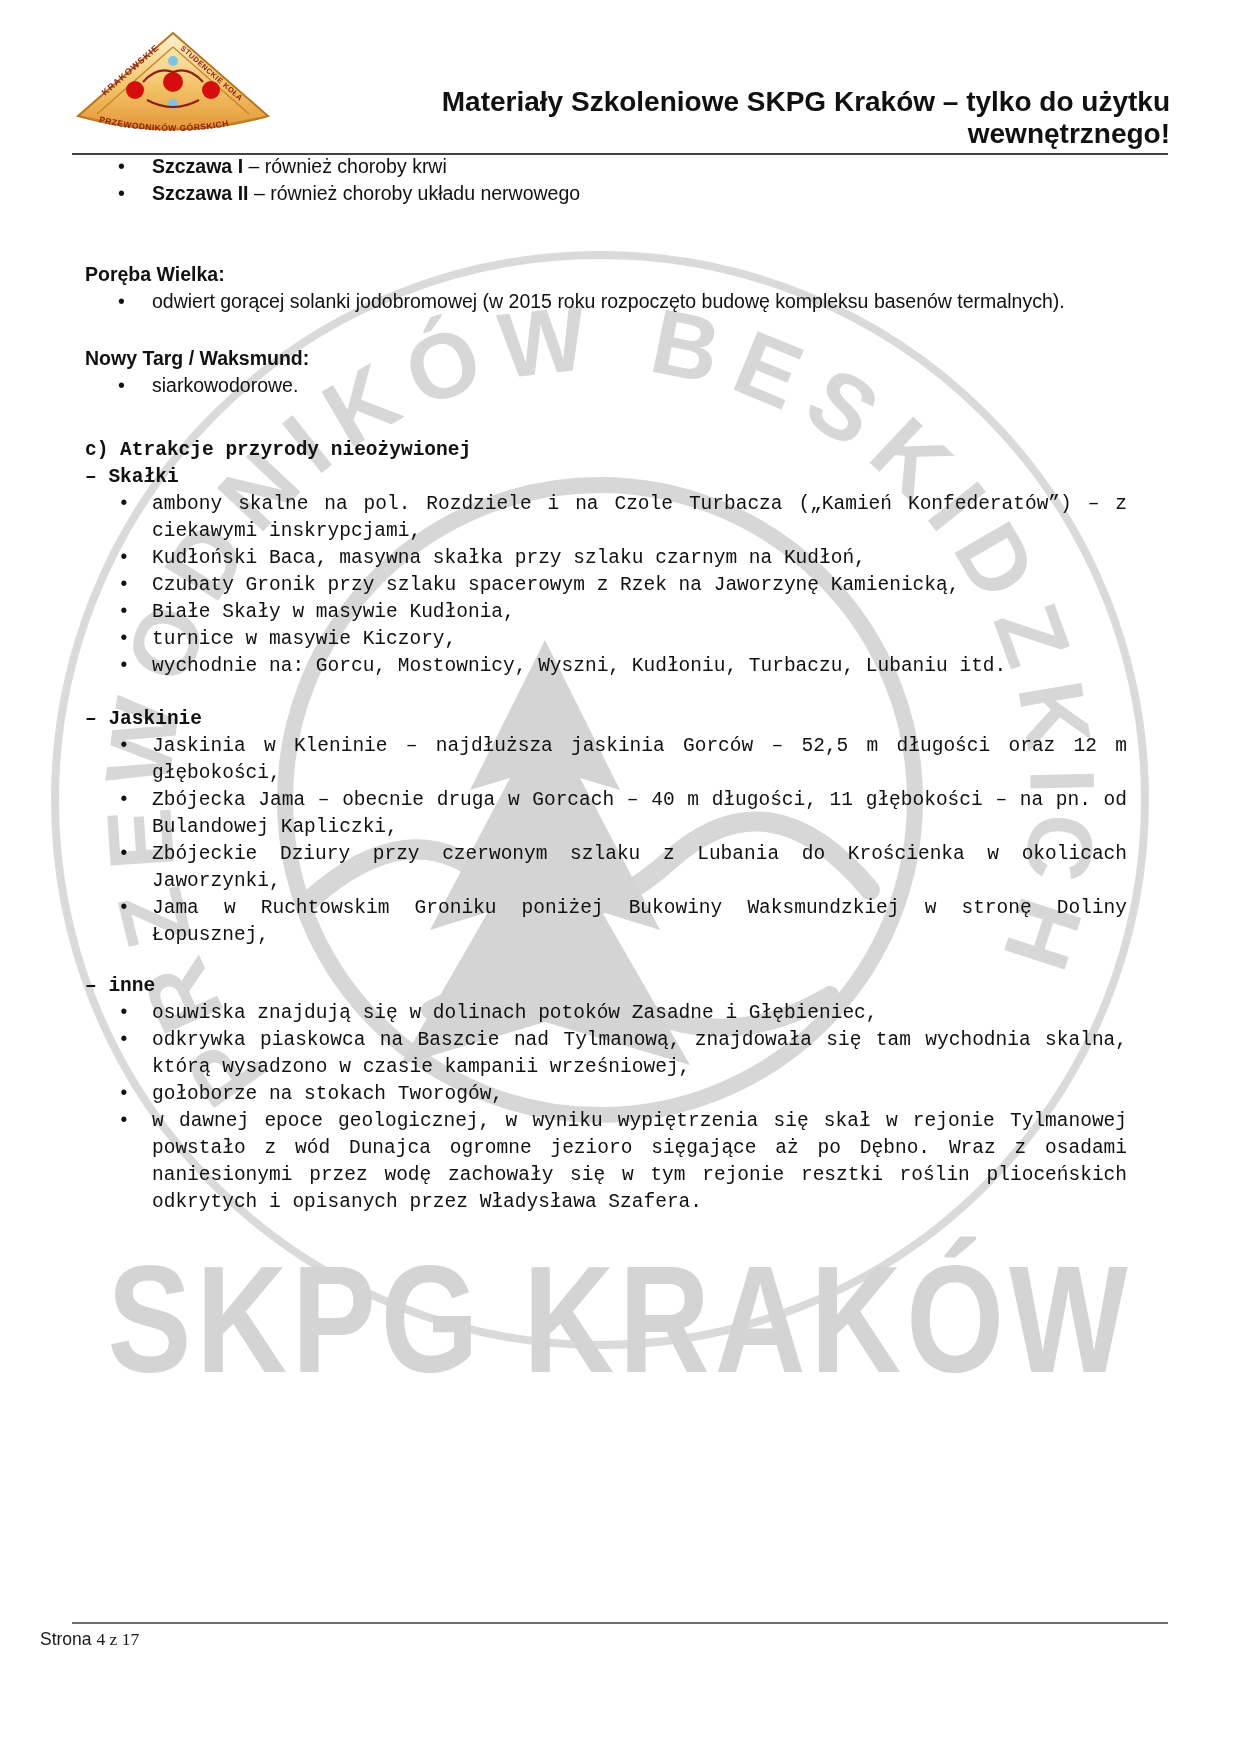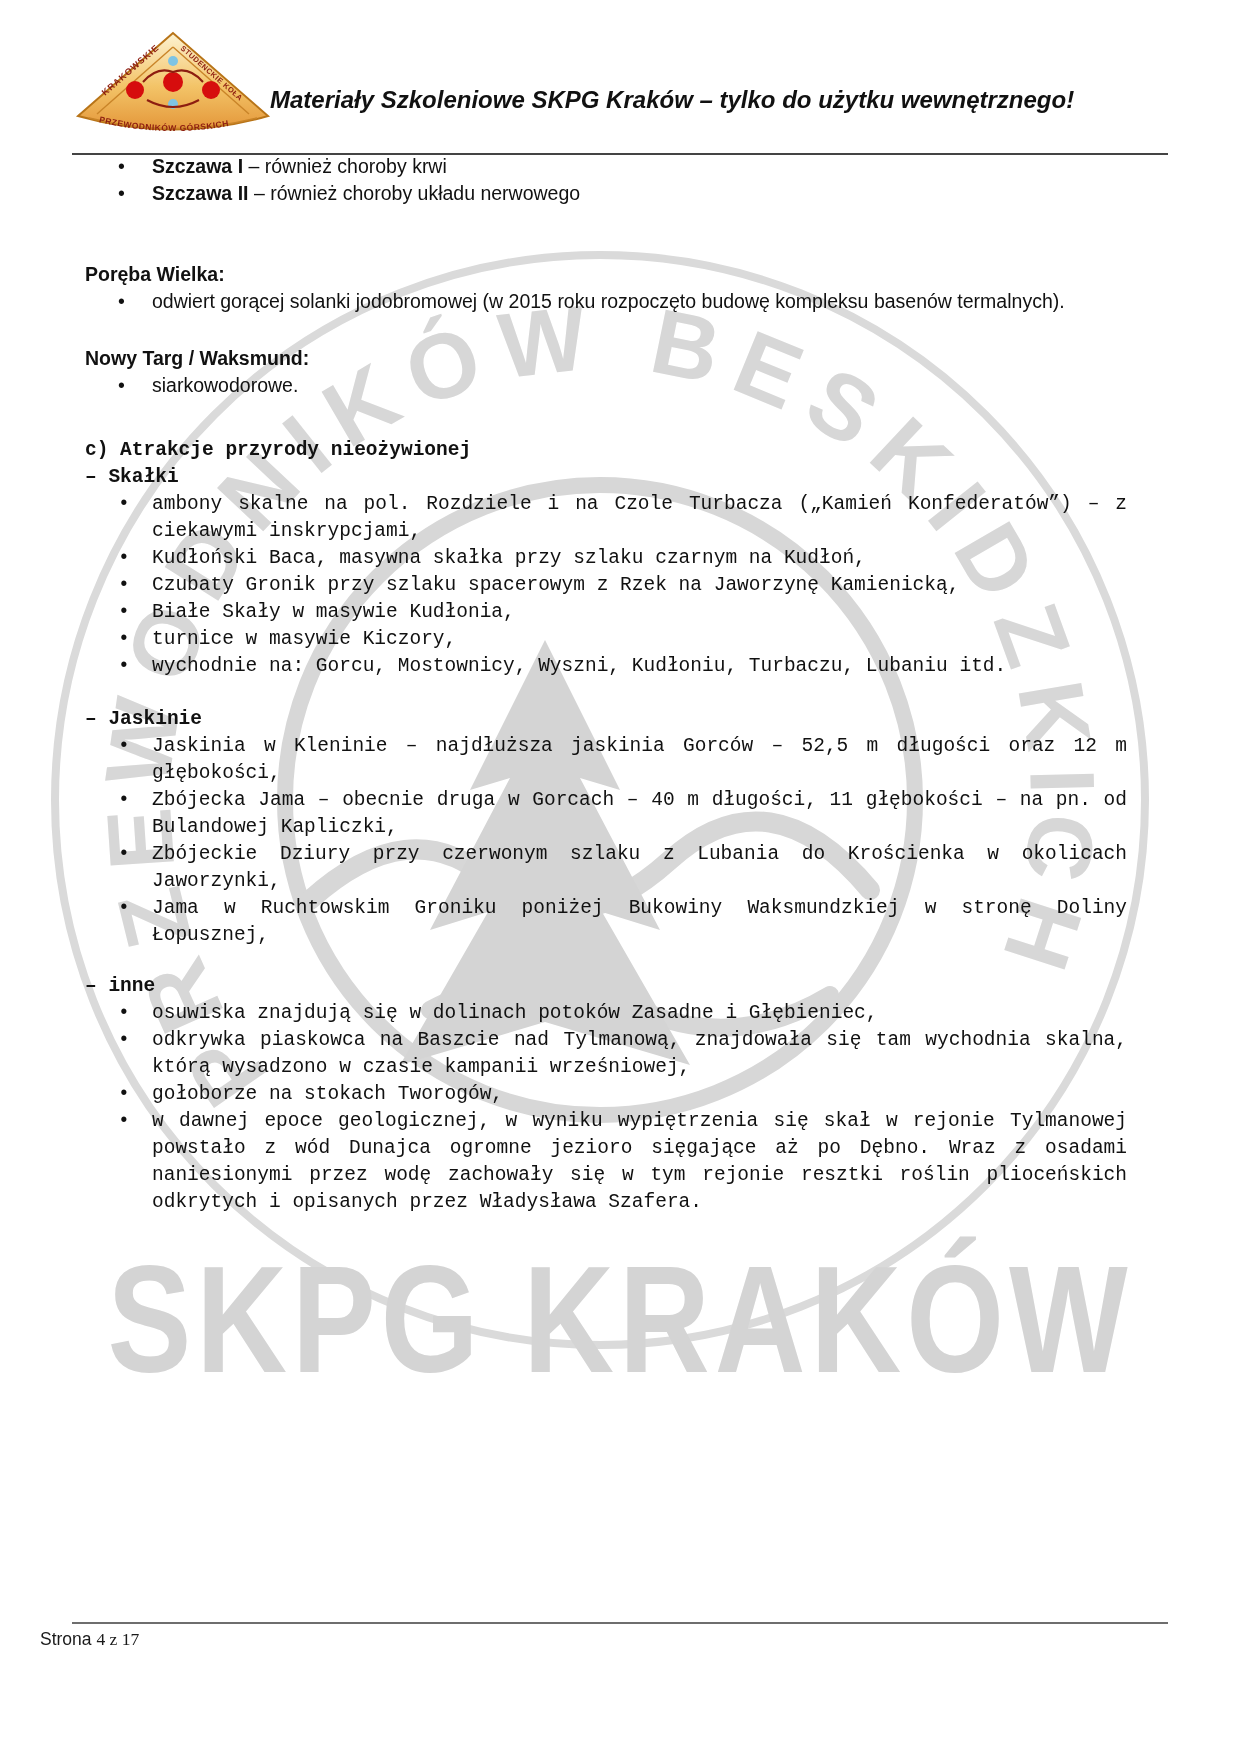--- a/index.html
+++ b/index.html
@@ -7,21 +7,21 @@
     width:1241px; height:1755px; position:relative; overflow:hidden;
     background:#ffffff; color:#111;
     font-family:"Liberation Sans","DejaVu Sans",sans-serif;
   }
   
   .watermark { position:absolute; top:0; left:0; z-index:0; pointer-events:none; }
   
   .logo { position:absolute; top:30px; left:73px; z-index:2; }
   .header-title {
     position:absolute; top:86px; left:270px; width:900px; z-index:2;
-    text-align:left; font-weight:bold; font-style:italic; font-size:24px;
+    text-align:right; font-weight:bold; font-size:28px;
   }
   .rule { position:absolute; left:72px; width:1096px; border-top:2px solid #444; z-index:2; }
   .rule.header-rule { top:153px; }
   .rule.footer-rule { top:1622px; border-top-color:#6e6e6e; }
   
   .page-content {
     position:absolute; top:153px; left:0; right:0; z-index:1;
     padding:0 114px 0 85px;
     font-size:19.5px; line-height:27px; text-align:justify;
   }

